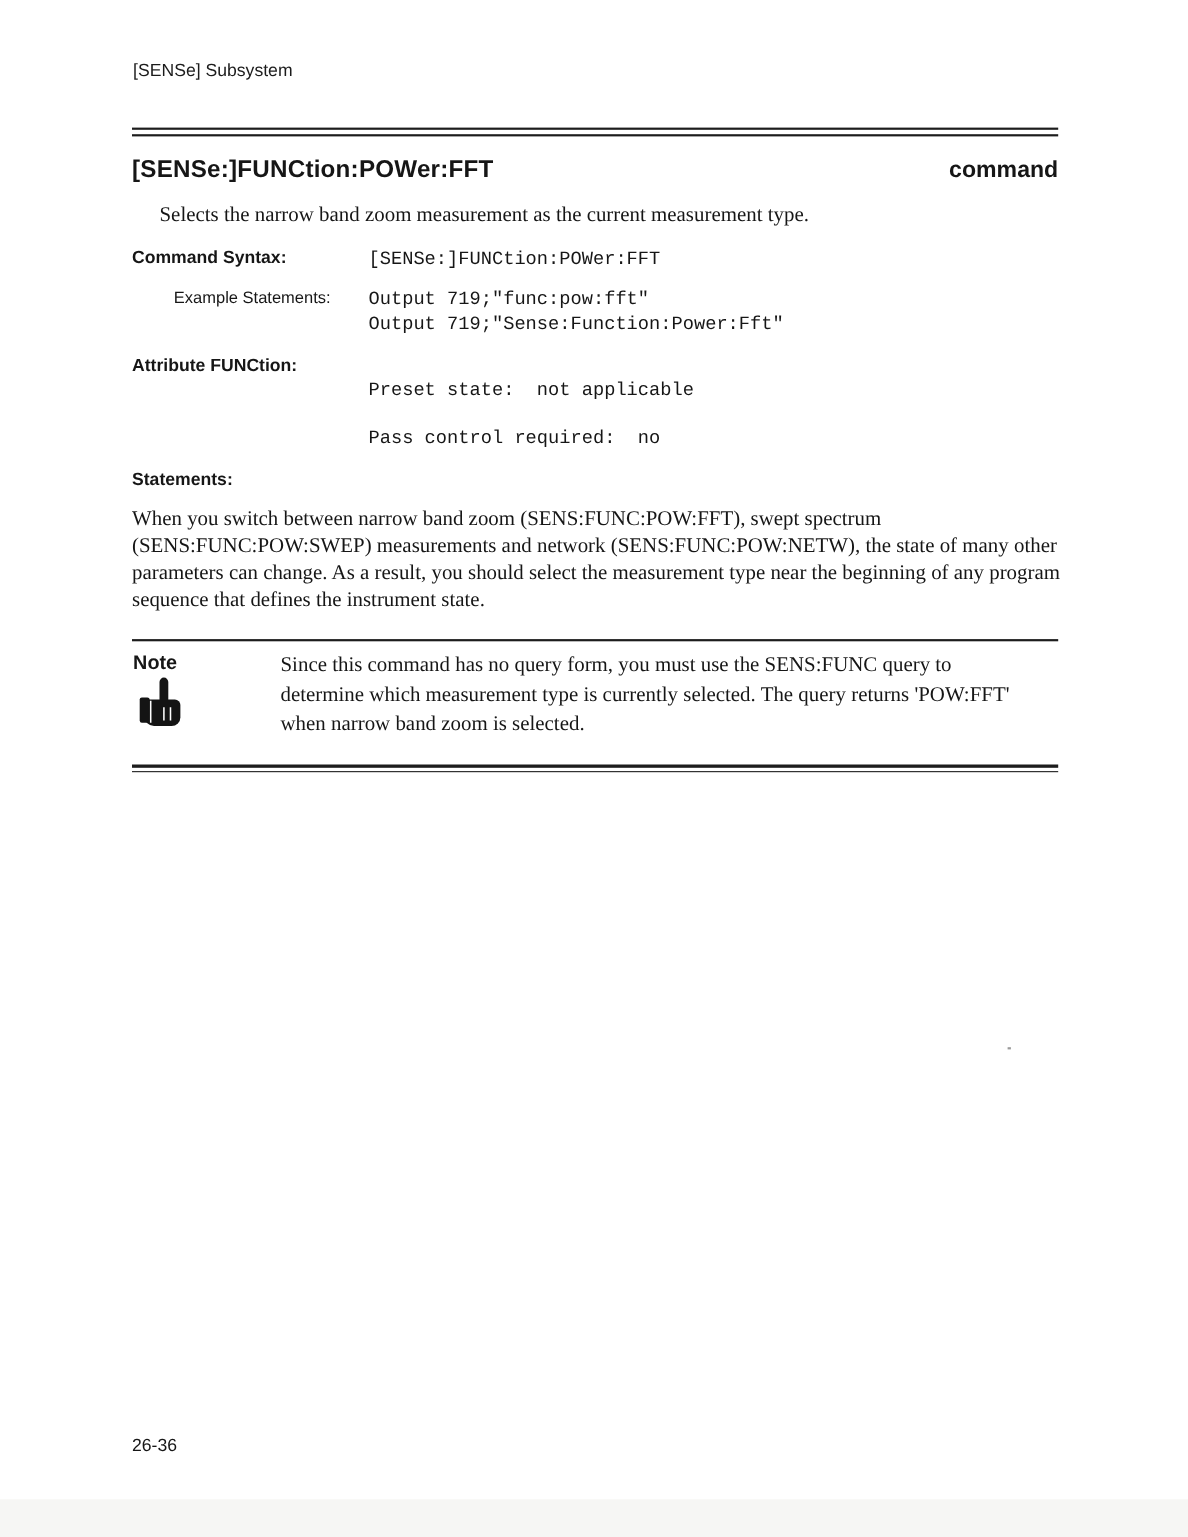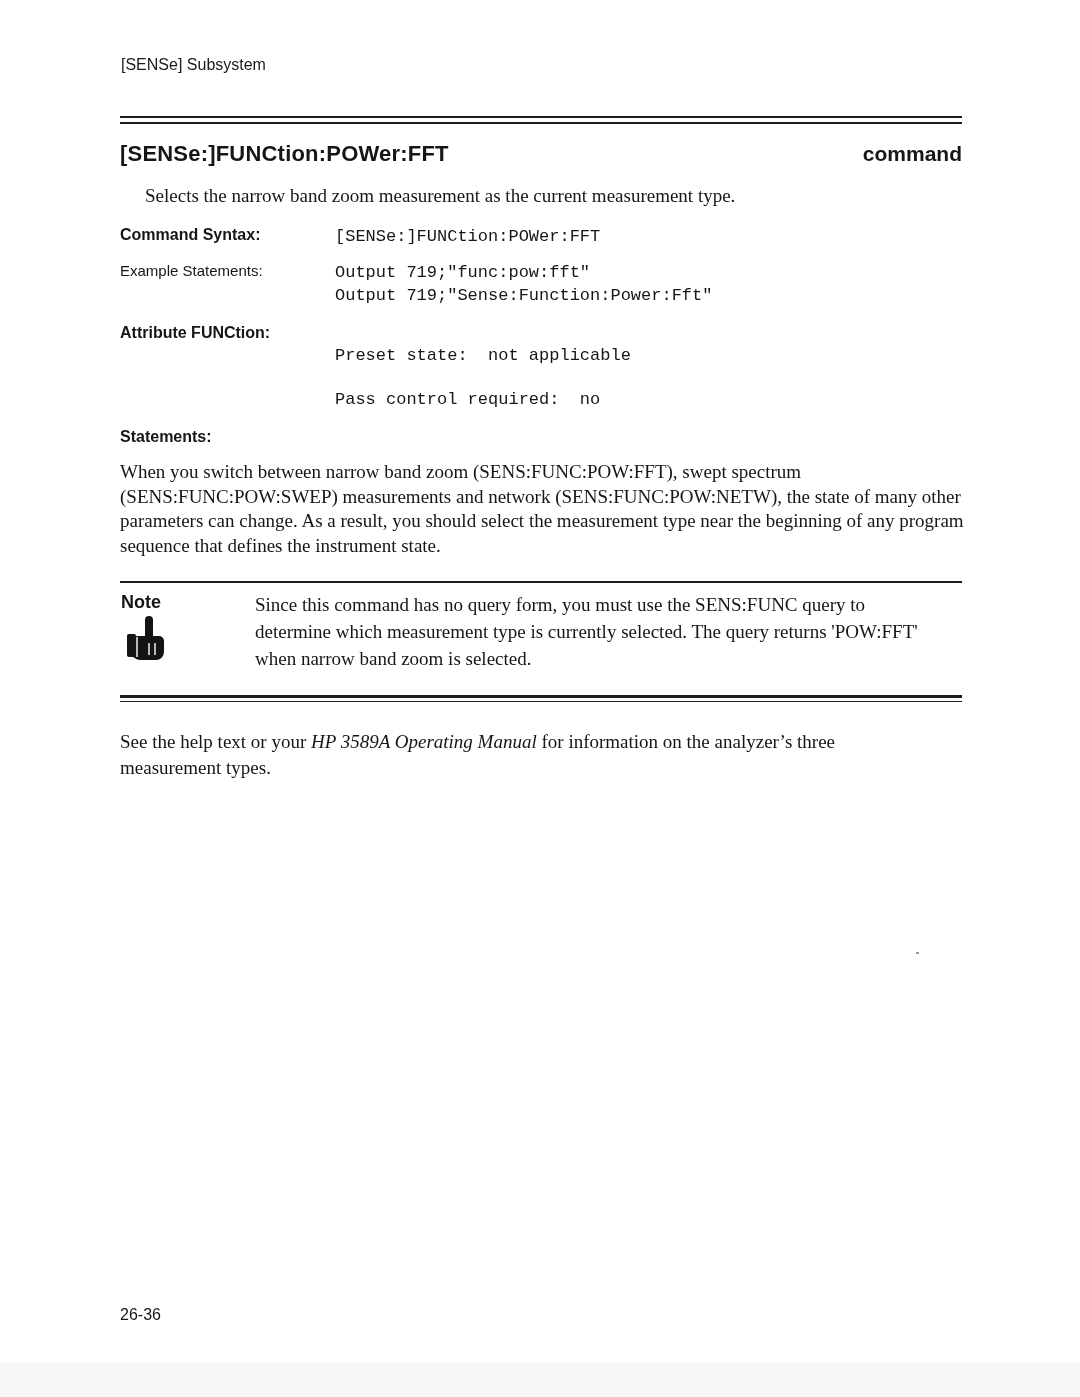--- a/index.html
+++ b/index.html
@@ -55,21 +55,21 @@
     position: absolute; left: 121px; top: 183px; width: 842px;
     font-size: 19px; line-height: 25px; margin-left: 24px;
   }
 
   .fieldrow { position: absolute; left: 120px; width: 860px; }
   .lbl {
     position: absolute; left: 0; top: 1px;
     font-family: "Liberation Sans", sans-serif;
     font-size: 16px;
   }
-  .lbl-light { font-size: 15px; font-weight: normal; }
+  .lbl-light { font-size: 15px; font-weight: normal; margin-left: 38px; }
   .val { position: absolute; left: 215px; top: 0; }
   .mono-line { font-size: 17px; line-height: 23px; }
   .attr-line { font-size: 17px; line-height: 21.5px; margin-top: 22px; }
 
   .desc-label {
     position: absolute; left: 120px; top: 428px;
     font-family: "Liberation Sans", sans-serif;
     font-weight: bold; font-size: 16px;
   }
   .desc {
@@ -160,19 +160,18 @@
       <line x1="25" y1="28" x2="25" y2="40" stroke="#ffffff" stroke-width="1.4"></line>
       <line x1="31" y1="28" x2="31" y2="40" stroke="#ffffff" stroke-width="1.4"></line>
       <line x1="13" y1="22" x2="13" y2="42" stroke="#ffffff" stroke-width="1.4"></line>
     </svg>
   </div>
 
   <div class="note-text serif">Since this command has no query form, you must use the SENS:FUNC query to determine which measurement type is currently selected.  The query returns 'POW:FFT' when narrow band zoom is selected.</div>
 
   <div class="rule rule-note-bottom"></div>
 
-  <div class="seealso serif"><span>See the help text or your </span><span class="italic">HP 3589A Operating Manual</span><span> for information on the analyzer’s three measurement types.</span></div>
 
   <div class="stray-mark"></div>
 
   <div class="pagenum">26-36</div>
 
 </div>
 
 </body></html>

